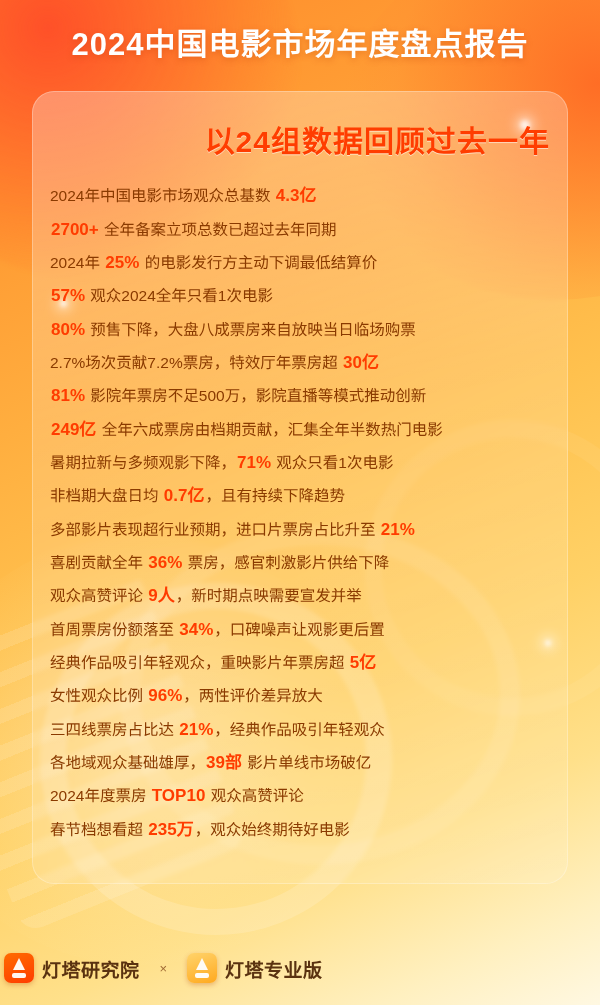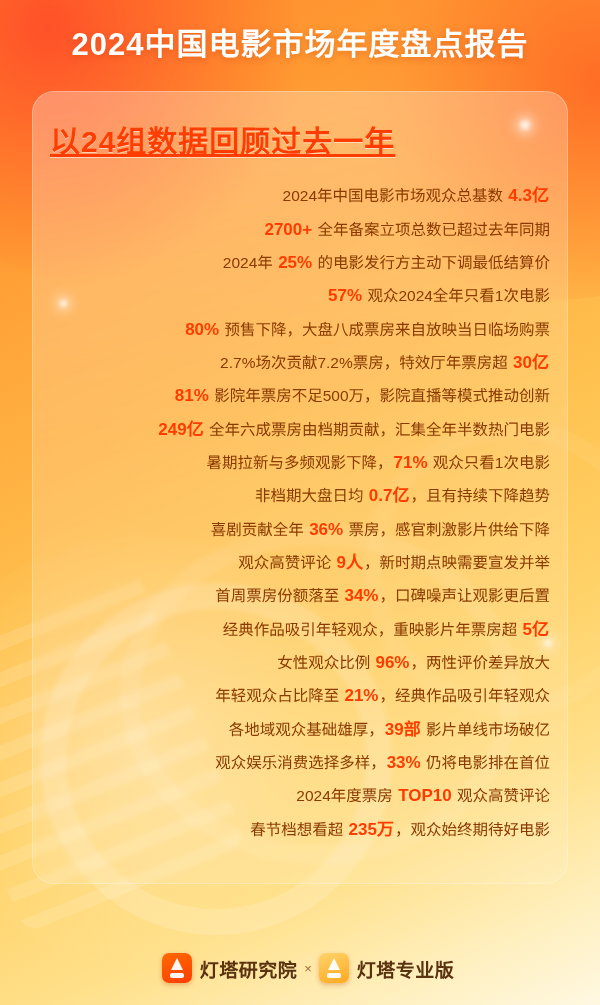--- a/index.html
+++ b/index.html
@@ -94,62 +94,61 @@
     position: relative;
     margin: 18px 32px 0 32px;
     padding: 26px 18px 34px 18px;
     border-radius: 22px;
     background: linear-gradient(170deg, rgba(255,255,255,0.30) 0%, rgba(255,255,255,0.16) 40%, rgba(255,255,255,0.10) 100%);
     box-shadow: inset 0 0 0 1px rgba(255,255,255,0.28);
     backdrop-filter: blur(2px);
   }
   .sub-title {
     margin: 0 0 22px 0;
-    text-align: left;
+    text-align: right;
     font-size: 30px;
     font-weight: bold;
     color: #ff3d00;
     letter-spacing: 1px;
     text-shadow: 0 1px 0 rgba(255,255,255,0.55);
-    text-decoration: underline;
   }
   .stat-list {
     list-style: none;
     margin: 0;
     padding: 0;
   }
   .stat-item {
-    text-align: right;
+    text-align: left;
     font-size: 15.5px;
     line-height: 1.55;
     color: #8a3a00;
     margin: 0 0 7px 0;
     white-space: nowrap;
     font-weight: bold;
   }
   .stat-item .hl {
     color: #ff3c00;
     font-weight: bold;
     font-size: 17px;
     padding: 0 1px;
   }
   .stat-item .txt {
     font-weight: normal;
   }
 
   
   .footer {
     position: absolute;
-    left: 16px;
+    left: 4px;
     right: 0;
     bottom: 22px;
     display: flex;
     align-items: center;
-    justify-content: center;
-    gap: 7px;
+    justify-content: flex-start;
+    gap: 20px;
   }
   .brand {
     display: flex;
     align-items: center;
     gap: 8px;
   }
   .brand-mark {
     width: 30px;
     height: 30px;
     border-radius: 7px;
@@ -218,28 +217,28 @@
         <li class="stat-item"><span class="txt">2024年中国电影市场观众总基数 </span><span class="hl">4.3亿</span></li>
         <li class="stat-item"><span class="hl">2700+</span><span class="txt"> 全年备案立项总数已超过去年同期</span></li>
         <li class="stat-item"><span class="txt">2024年 </span><span class="hl">25%</span><span class="txt"> 的电影发行方主动下调最低结算价</span></li>
         <li class="stat-item"><span class="hl">57%</span><span class="txt"> 观众2024全年只看1次电影</span></li>
         <li class="stat-item"><span class="hl">80%</span><span class="txt"> 预售下降，大盘八成票房来自放映当日临场购票</span></li>
         <li class="stat-item"><span class="txt">2.7%场次贡献7.2%票房，特效厅年票房超 </span><span class="hl">30亿</span></li>
         <li class="stat-item"><span class="hl">81%</span><span class="txt"> 影院年票房不足500万，影院直播等模式推动创新</span></li>
         <li class="stat-item"><span class="hl">249亿</span><span class="txt"> 全年六成票房由档期贡献，汇集全年半数热门电影</span></li>
         <li class="stat-item"><span class="txt">暑期拉新与多频观影下降，</span><span class="hl">71%</span><span class="txt"> 观众只看1次电影</span></li>
         <li class="stat-item"><span class="txt">非档期大盘日均 </span><span class="hl">0.7亿</span><span class="txt">，且有持续下降趋势</span></li>
+        <li class="stat-item"><span class="txt">多部影片表现超行业预期，进口片票房占比升至 </span><span class="hl">21%</span></li>
         <li class="stat-item"><span class="txt">喜剧贡献全年 </span><span class="hl">36%</span><span class="txt"> 票房，感官刺激影片供给下降</span></li>
         <li class="stat-item"><span class="txt">观众高赞评论 </span><span class="hl">9人</span><span class="txt">，新时期点映需要宣发并举</span></li>
         <li class="stat-item"><span class="txt">首周票房份额落至 </span><span class="hl">34%</span><span class="txt">，口碑噪声让观影更后置</span></li>
         <li class="stat-item"><span class="txt">经典作品吸引年轻观众，重映影片年票房超 </span><span class="hl">5亿</span></li>
         <li class="stat-item"><span class="txt">女性观众比例 </span><span class="hl">96%</span><span class="txt">，两性评价差异放大</span></li>
-        <li class="stat-item"><span class="txt">年轻观众占比降至 </span><span class="hl">21%</span><span class="txt">，经典作品吸引年轻观众</span></li>
+        <li class="stat-item"><span class="txt">三四线票房占比达 </span><span class="hl">21%</span><span class="txt">，经典作品吸引年轻观众</span></li>
         <li class="stat-item"><span class="txt">各地域观众基础雄厚，</span><span class="hl">39部</span><span class="txt"> 影片单线市场破亿</span></li>
-        <li class="stat-item"><span class="txt">观众娱乐消费选择多样，</span><span class="hl">33%</span><span class="txt"> 仍将电影排在首位</span></li>
         <li class="stat-item"><span class="txt">2024年度票房 </span><span class="hl">TOP10</span><span class="txt"> 观众高赞评论</span></li>
         <li class="stat-item"><span class="txt">春节档想看超 </span><span class="hl">235万</span><span class="txt">，观众始终期待好电影</span></li>
       </ul>
   </div>
 
   <div class="footer">
     <div class="brand">
       <span class="brand-mark"></span>
       <span class="brand-name">灯塔研究院</span>
     </div>

